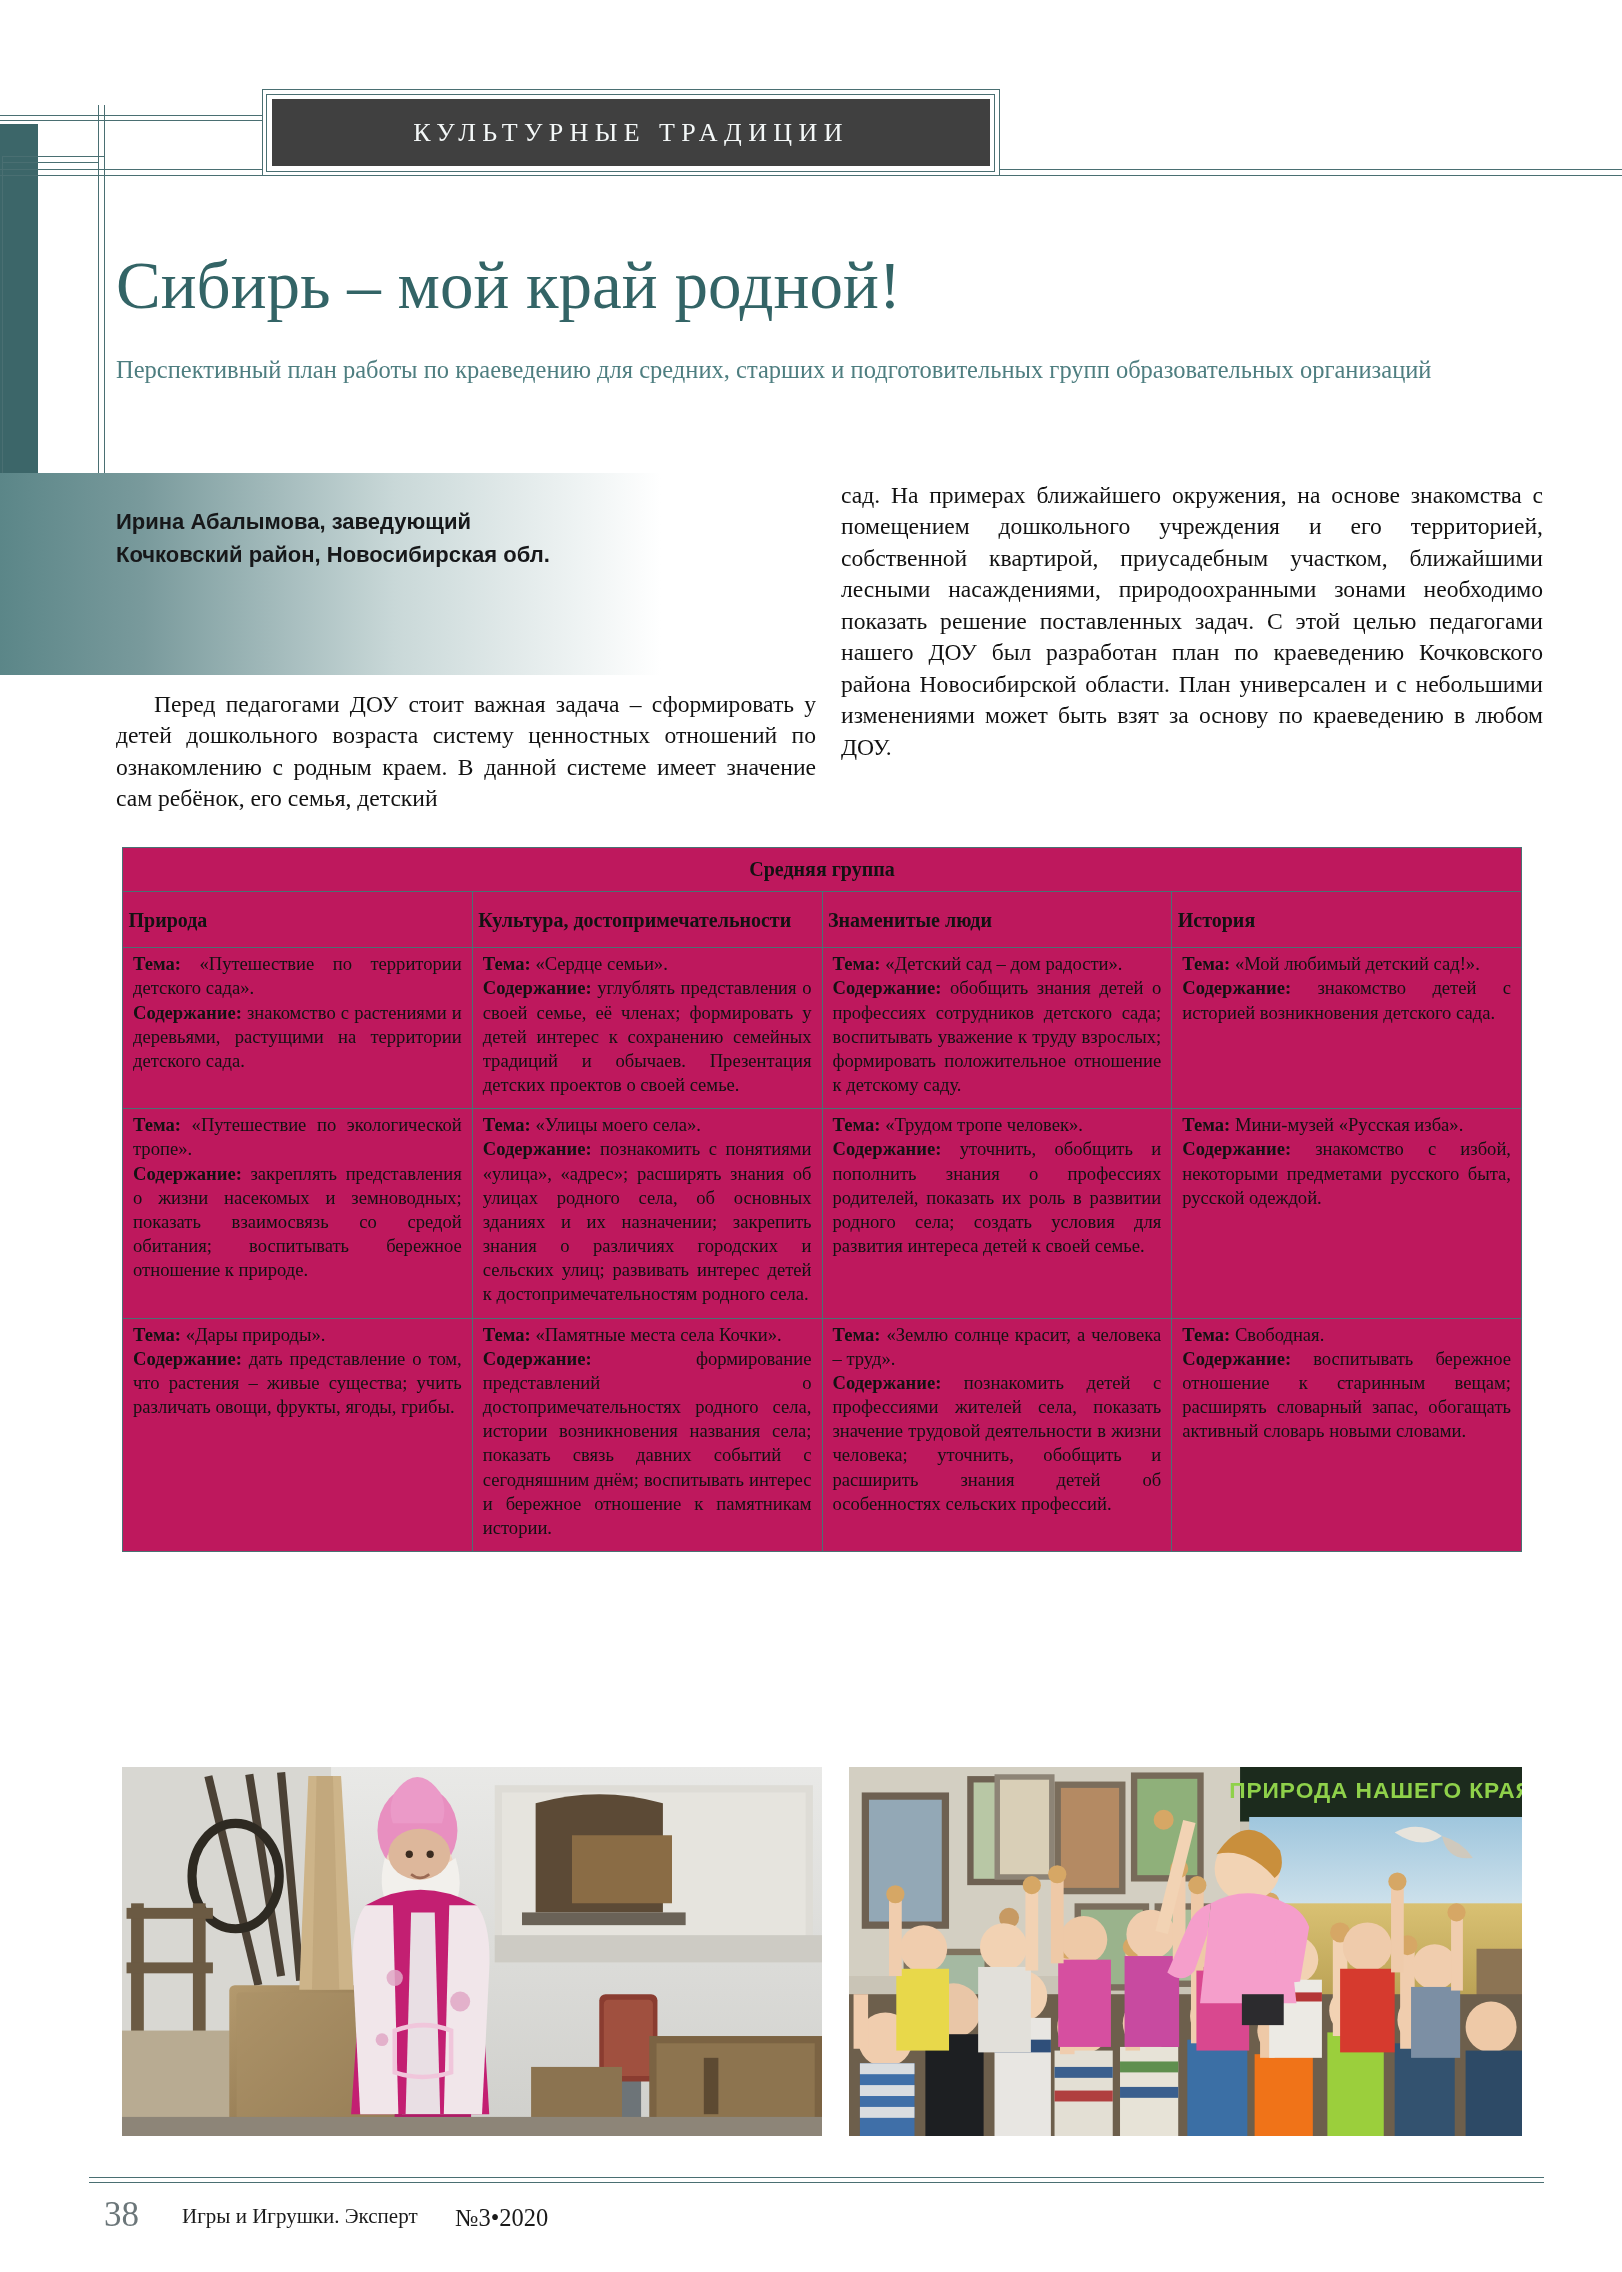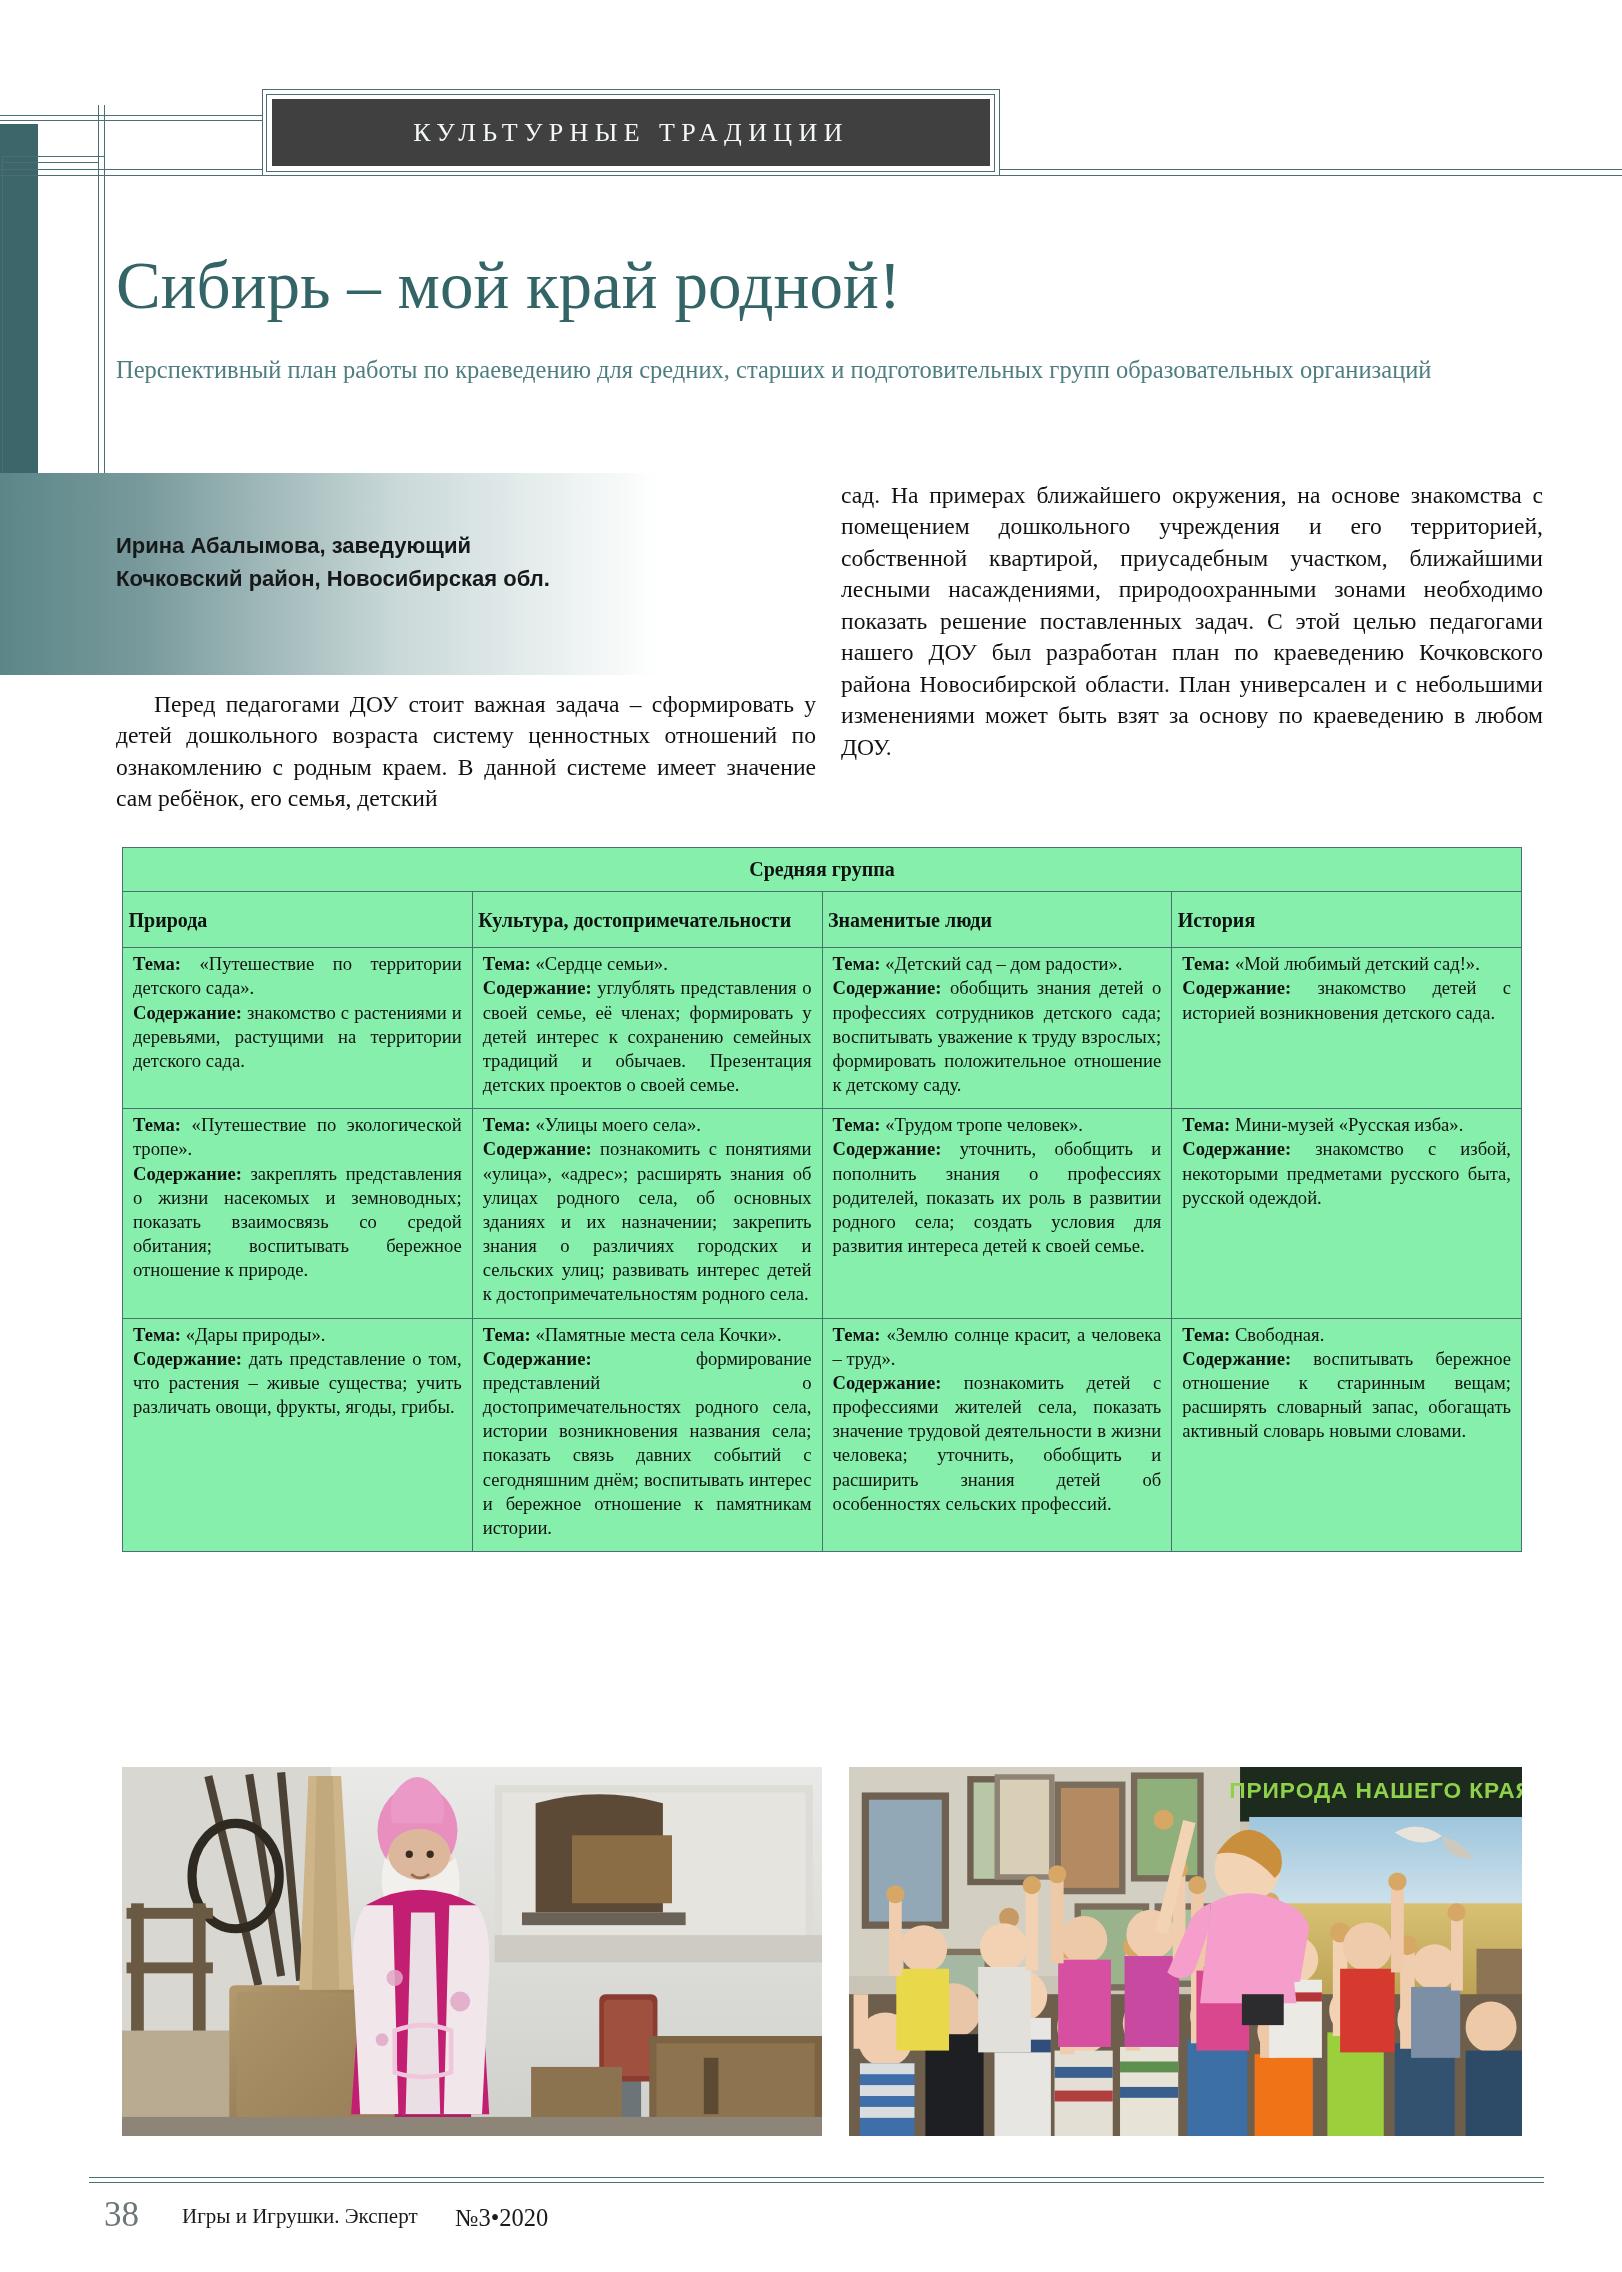--- a/index.html
+++ b/index.html
@@ -71,38 +71,38 @@
     color:#4e7e80;font-size:24.5px;line-height:1.38;
   }
   
   .author-band{
     position:absolute;left:0px;top:473px;width:718px;height:202px;
     background:linear-gradient(to right,#5b8688 0%,#799a9c 20%,#c9d8d8 55%,#ffffff 92%,#ffffff 100%);
   }
   .author-text{
     position:absolute;left:116px;top:505px;width:582px;
     font-family:"Liberation Sans", sans-serif;
-    font-weight:bold;font-size:22px;line-height:1.52;color:#17181a;margin-top:24px;
+    font-weight:bold;font-size:22px;line-height:1.52;color:#17181a;
   }
   
   .col-left{
     position:absolute;left:116px;top:689px;width:700px;
     font-size:23.6px;line-height:1.33;text-align:justify;color:#121212;
     text-indent:38px;
   }
   .col-right{
     position:absolute;left:841px;top:480px;width:702px;
     font-size:23.6px;line-height:1.335;text-align:justify;color:#121212;
   }
   
   .tbl-wrap{position:absolute;left:122px;top:847px;width:1400px;}
   table.plan{
     border-collapse:collapse;width:1400px;
     table-layout:fixed;
-    background:#86efac;
+    background:#be185d;
   }
   table.plan td,table.plan th{
     border:1.8px solid #4a7073;
     vertical-align:top;
     padding:4px 10px 11px 10px;
     font-size:18.6px;line-height:1.30;
     text-align:justify;
     color:#121212;
   }
   table.plan th.group{

